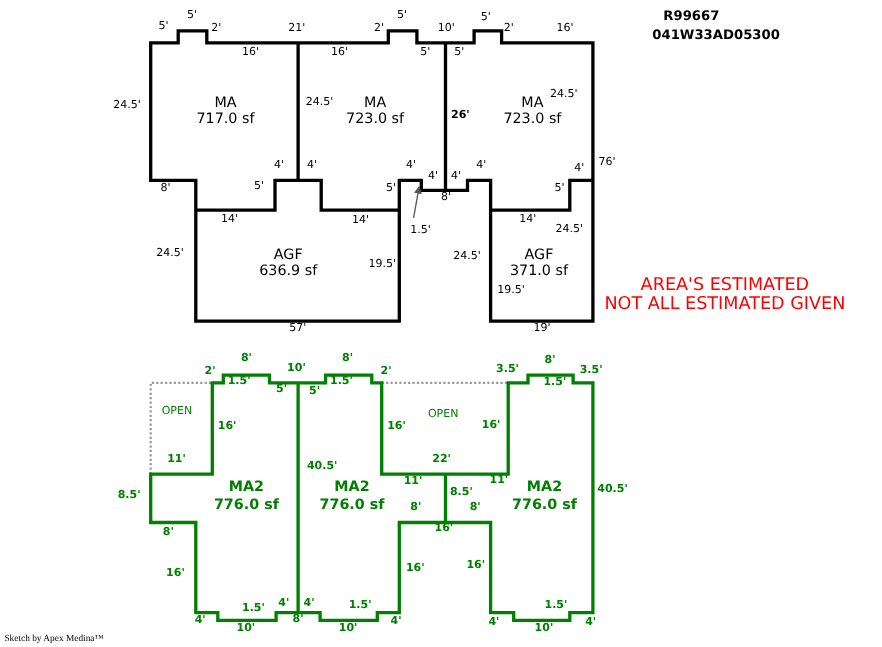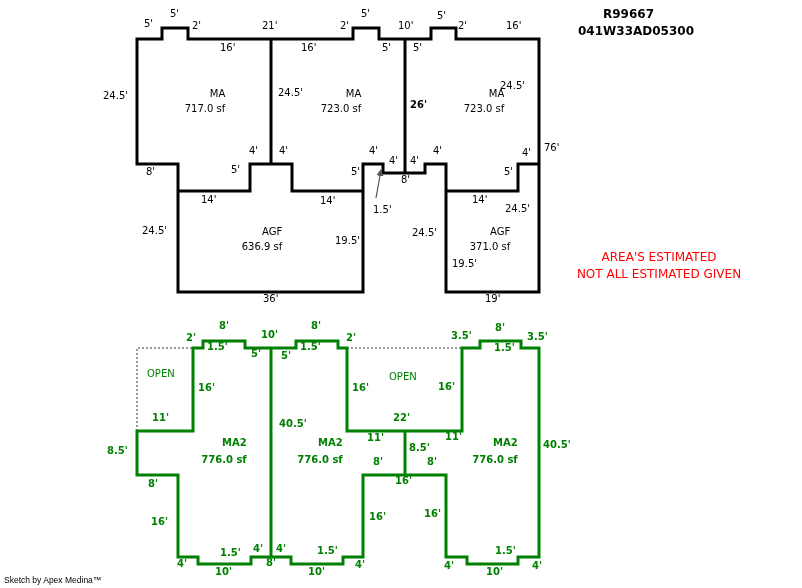--- a/index.html
+++ b/index.html
@@ -2,26 +2,26 @@
 <html><head>
 <meta charset="utf-8">
 <style>
   html, body { margin: 0; padding: 0; background: #ffffff; }
   #canvas { position: relative; width: 802px; height: 588px; overflow: hidden; background: #ffffff; }
   svg.sketch { position: absolute; left: 0; top: 0; }
   .lbl { position: absolute; white-space: nowrap; line-height: 1; font-family: "DejaVu Sans", sans-serif; }
   .d { font-size: 10px; color: #000000; }
   .g { font-size: 10px; color: #008000; font-weight: bold; }
   .open { font-size: 10px; color: #008000; font-weight: normal; }
-  .area { position: absolute; transform: translateX(-50%); text-align: right; font-family: "DejaVu Sans", sans-serif; font-size: 10px; line-height: 15px; white-space: nowrap; }
+  .area { position: absolute; transform: translateX(-50%); text-align: center; font-family: "DejaVu Sans", sans-serif; font-size: 13px; line-height: 15px; white-space: nowrap; }
   .area.black { color: #000000; }
   .area.green { color: #008000; font-weight: bold; line-height: 17px; }
   .title { position: absolute; font-family: "DejaVu Sans", sans-serif; font-weight: bold; font-size: 12px; color: #000000; white-space: nowrap; line-height: 1; }
-  .notice { position: absolute; font-family: "DejaVu Sans", sans-serif; font-size: 12px; color: #ff0000; white-space: nowrap; line-height: 1; transform: translateX(-50%); }
-  .footer { position: absolute; left: 4px; top: 576px; font-family: Liberation Sans, sans-serif; font-size: 8.5px; color: #000000; white-space: nowrap; line-height: 1; }
+  .notice { position: absolute; font-family: "DejaVu Sans", sans-serif; font-size: 16px; color: #ff0000; white-space: nowrap; line-height: 1; transform: translateX(-50%); }
+  .footer { position: absolute; left: 4px; top: 576px; font-family: Liberation Serif, serif; font-size: 8.5px; color: #000000; white-space: nowrap; line-height: 1; }
 </style>
 </head>
 <body>
 
 <div id="canvas">
 
   <svg class="sketch" width="802" height="588">
     <defs>
       <marker id="arrowhead" markerWidth="6" markerHeight="6" refX="5" refY="3" orient="auto">
         <path d="M0,0 L6,3 L0,6 Z" fill="#555555"></path>
@@ -42,21 +42,21 @@
       <path d="M347,348 L462,348"></path>
     </g>
     <g fill="none" stroke="#008000" stroke-width="3" stroke-linejoin="miter">
       <path d="M137,431 L193,431 L193,348 L203,348 L203,341 L245,341 L245,348 L296,348 L296,341 L338,341 L338,348 L347,348 L347,431 L462,431 L462,348 L480,348 L480,341 L521,341 L521,348 L539,348 L539,557 L518,557 L518,564 L467,564 L467,557 L446,557 L446,475 L363,475 L363,557 L343,557 L343,564 L291,564 L291,557 L251,557 L251,564 L198,564 L198,557 L178,557 L178,475 L137,475 Z"></path>
       <path d="M271,348 L271,557"></path>
       <path d="M405,431 L405,475"></path>
     </g>
   </svg>
 
   <div class="title" style="left:603px;top:8px;">R99667</div>
-  <div class="title" style="left:578px;top:25px;">041W33AD05300</div>
+  <div class="title" style="left:593px;top:25px;">041W33AD05300</div>
 
   <div class="notice" style="left:659px;top:251px;">AREA'S ESTIMATED</div>
   <div class="notice" style="left:659px;top:268px;">NOT ALL ESTIMATED GIVEN</div>
 
   <div class="area black" style="left:205px;top:86px;">
     <div>MA</div>
     <div>717.0 sf</div>
   </div>
   <div class="area black" style="left:341px;top:86px;">
     <div>MA</div>
@@ -108,21 +108,21 @@
   <span class="lbl d" style="left:504px;top:167px;">5'</span>
   <span class="lbl d" style="left:201px;top:195px;">14'</span>
   <span class="lbl d" style="left:320px;top:196px;">14'</span>
   <span class="lbl d" style="left:472px;top:195px;">14'</span>
   <span class="lbl d" style="left:373px;top:205px;">1.5'</span>
   <span class="lbl d" style="left:505px;top:204px;">24.5'</span>
   <span class="lbl d" style="left:142px;top:226px;">24.5'</span>
   <span class="lbl d" style="left:335px;top:236px;">19.5'</span>
   <span class="lbl d" style="left:412px;top:228px;">24.5'</span>
   <span class="lbl d" style="left:452px;top:259px;">19.5'</span>
-  <span class="lbl d" style="left:263px;top:294px;">36'</span>
+  <span class="lbl d" style="left:263px;top:294px;">57'</span>
   <span class="lbl d" style="left:485px;top:294px;">19'</span>
 
   <span class="lbl open" style="left:147px;top:369px;">OPEN</span>
   <span class="lbl open" style="left:389px;top:372px;">OPEN</span>
 
   <div class="area green" style="left:224px;top:434px;">
     <div>MA2</div>
     <div>776.0 sf</div>
   </div>
   <div class="area green" style="left:320px;top:434px;">

